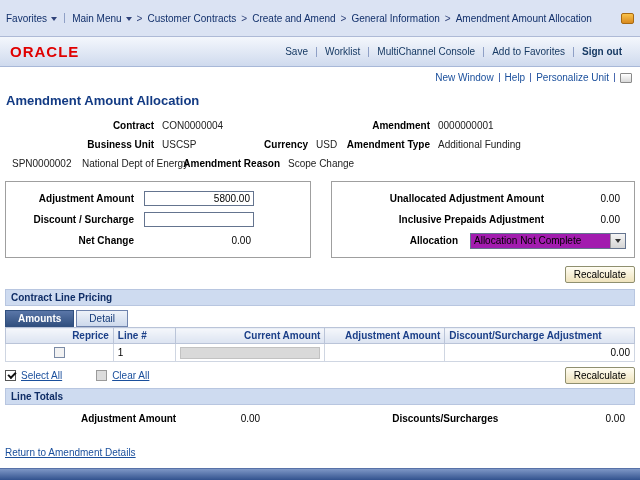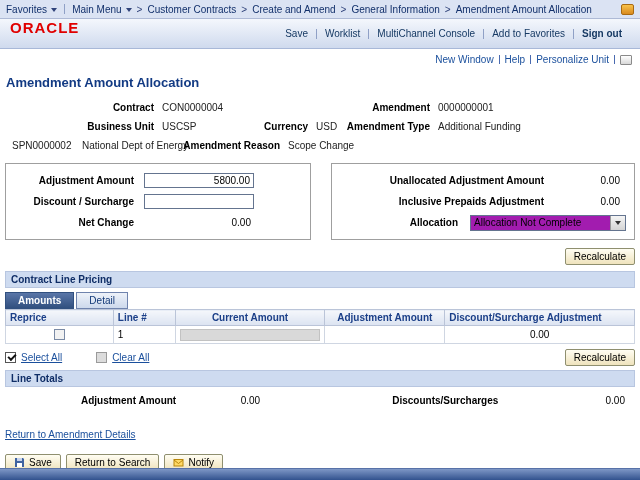--- a/index.html
+++ b/index.html
@@ -1,29 +1,29 @@
 <!DOCTYPE html>
 <html><head>
 <meta charset="utf-8">
 <style>
   * { margin:0; padding:0; box-sizing:border-box; }
   html,body { width:640px; height:480px; }
   body { font-family:"Liberation Sans", sans-serif; background:#fff; }
   .screen { position:relative; width:640px; height:480px; overflow:hidden; background:#fff; font-size:10px; color:#000; }
 
   
-  .crumb-bar { height:19px; background:#dbe3f3; border-bottom:1px solid #aebad6; display:flex; align-items:center; padding:0 6px; color:#12306b; }
+  .crumb-bar { height:37px; background:#dbe3f3; border-bottom:1px solid #aebad6; display:flex; align-items:center; padding:0 6px; color:#12306b; }
   .crumb-item { display:flex; align-items:center; cursor:pointer; white-space:nowrap; }
   .caret { width:0; height:0; border-left:3px solid transparent; border-right:3px solid transparent; border-top:4px solid #30437a; margin:1px 0 0 4px; }
   .vline { border-left:1px solid #8fa0c6; height:10px; margin:0 7px; }
   .crumb-sep { margin:0 5px; color:#30437a; }
   .nav-icon { margin-left:auto; width:13px; height:11px; background:linear-gradient(#f9c24a,#d98a1f); border:1px solid #a86a12; border-radius:2px; cursor:pointer; }
 
   
-  .oracle-bar { height:30px; background:linear-gradient(#f4f7fc,#cfdaee); border-bottom:1px solid #a8b8d8; display:flex; justify-content:space-between; padding:0 10px; }
+  .oracle-bar { height:30px; background:linear-gradient(#f4f7fc,#cfdaee); border-bottom:1px solid #a8b8d8; display:flex; align-items:center; justify-content:space-between; padding:0 10px; }
   .oracle-logo { color:#e00000; font-weight:bold; font-size:15px; letter-spacing:1px; }
   .top-links { display:flex; align-items:center; color:#173a64; }
   .toplink { padding:0 8px; cursor:pointer; white-space:nowrap; }
   .tdiv { border-left:1px solid #8fa0c6; height:10px; }
   .signout { font-weight:bold; }
 
   
   .page-links { display:flex; justify-content:flex-end; align-items:center; margin:5px 8px 0; color:#1a4f9c; }
   .plink { padding:0 5px; cursor:pointer; white-space:nowrap; }
   .pl-sep { border-left:1px solid #4a6ab0; height:9px; }
@@ -66,21 +66,21 @@
   
   .tabs { display:flex; margin:4px 5px 0; align-items:flex-end; }
   .tab { padding:2px 12px; border:1px solid #6f83ad; margin-right:2px; cursor:pointer; }
   .tab.active { background:linear-gradient(#5a76a8,#31507f); color:#fff; font-weight:bold; border-color:#31507f; }
   .tab.inactive { background:linear-gradient(#eef2f9,#cdd9ec); color:#143a78; }
 
   
   .grid { width:630px; border-collapse:collapse; margin:0 5px; border:1px solid #aab4c8; }
   .grid th { background:linear-gradient(#f5f7fb,#dbe3f1); border:1px solid #bac4d8; color:#1b3f88; font-size:10px; font-weight:bold; padding:2px 4px; height:16px; }
   .grid td { border:1px solid #cfd6e2; font-size:10px; padding:2px 4px; height:18px; background:#fff; }
-  .ta-c{text-align:left;} .ta-r{text-align:center;} .ta-l{text-align:left;}
+  .ta-c{text-align:right;} .ta-r{text-align:right;} .ta-l{text-align:left;}
   .disabled-field { height:12px; width:100%; background:#d9d9d9; border:1px solid #c2c2c2; }
   .cb { width:11px; height:11px; border:1px solid #7a8aa5; background:#f2f2f2; margin:0 auto; cursor:pointer; }
 
   
   .sel-row { display:flex; align-items:center; margin:5px 5px 4px; }
   .cb-checked { width:11px; height:11px; border:1px solid #555; background:#fff; position:relative; cursor:pointer; flex:none; }
   .cb-checked::after { content:""; position:absolute; left:2px; top:1px; width:6px; height:3px; border-left:2px solid #111; border-bottom:2px solid #111; transform:rotate(-45deg); }
   .cb-gray { width:11px; height:11px; background:#dcdcdc; border:1px solid #9a9a9a; cursor:pointer; flex:none; margin-left:34px; }
   .link { color:#1a4f9c; text-decoration:underline; cursor:pointer; margin-left:5px; white-space:nowrap; }
 

